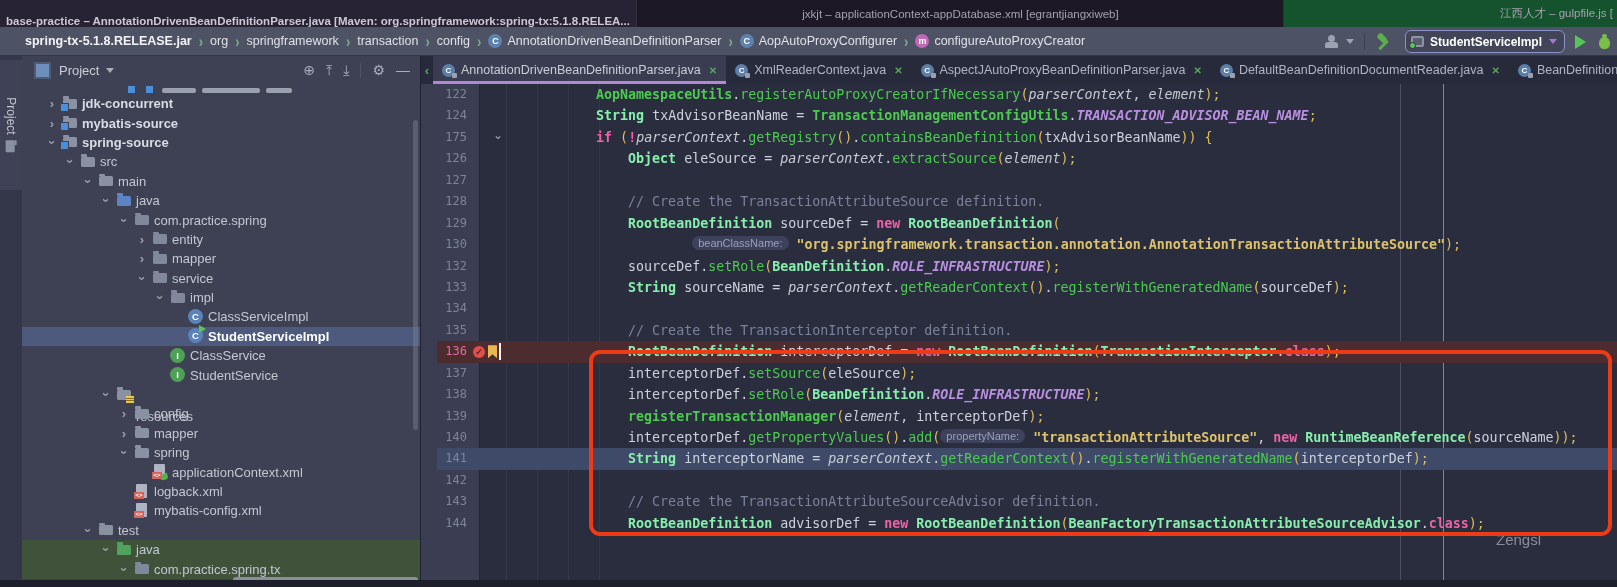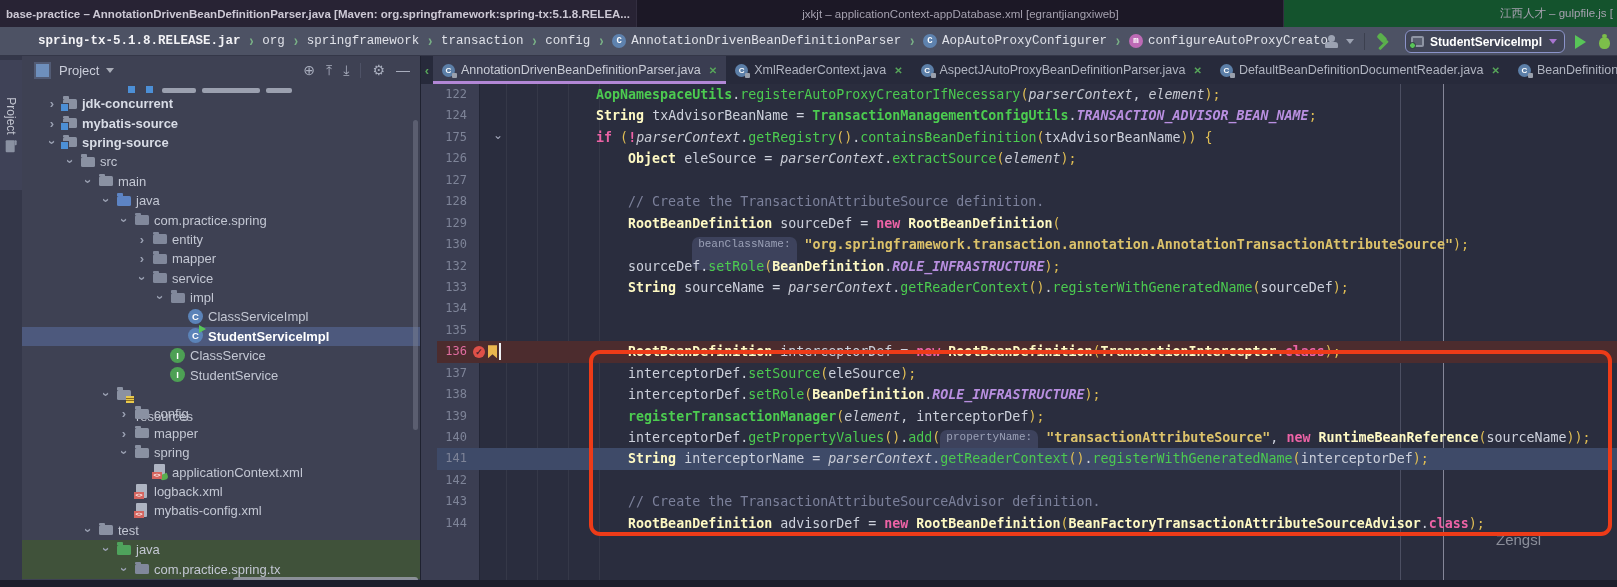--- a/index.html
+++ b/index.html
@@ -1,25 +1,25 @@
 <!DOCTYPE html>
 <html><head>
 <meta charset="utf-8">
 <style>
   html,body{margin:0;padding:0;background:#14121c;}
   #app{position:relative;width:1617px;height:587px;overflow:hidden;font-family:"Liberation Sans",sans-serif;background:#2A2D3E;}
   
   #titlebar{position:absolute;left:0;top:0;width:1617px;height:27px;background:#1C1826;border-bottom:1px solid #120F1A;}
   .tseg{position:absolute;top:0;height:27px;display:flex;align-items:center;font-size:11.5px;}
-  #tseg-left{left:0;width:636px;background:#282334;color:#CCC8D4;font-weight:bold;justify-content:center;}
+  #tseg-left{left:0;width:636px;background:#282334;color:#CCC8D4;font-weight:bold;justify-content:center;align-items:flex-end;}
   #tseg-mid{left:636px;width:647px;background:#1C1826;color:#A5A1AF;justify-content:center;border-left:1px solid #332E40;}
   #tseg-right{left:1283px;width:334px;background:#14532d;color:#A5A1AF;justify-content:flex-end;padding-right:4px;box-sizing:border-box;border-left:1px solid #332E40;}
   
   #toolbar{position:absolute;left:0;top:27px;width:1617px;height:29px;background:#4D5264;display:flex;align-items:center;border-bottom:1px solid #343748;box-sizing:border-box;}
-  #breadcrumb{display:flex;align-items:center;padding-left:38px;white-space:nowrap;overflow:hidden;flex:0 1 auto;font-family:Liberation Mono, monospace;}
+  #breadcrumb{display:flex;align-items:center;padding-left:25px;white-space:nowrap;overflow:hidden;flex:0 1 auto;}
   .bc-item{color:#DFE1E8;font-size:12.5px;display:flex;align-items:center;}
   .bc-item.bold{font-weight:bold;color:#F3F3F6;}
   .bc-sep{color:#79B186;font-size:13px;margin:0 7px;font-weight:bold;transform:scaleY(1.3);}
   .bc-ico{width:14px;height:14px;border-radius:50%;color:#fff;font-size:9px;font-weight:bold;display:inline-flex;align-items:center;justify-content:center;margin-right:5px;}
   .bc-ico.class{background:#5E82AE;}
   .bc-ico.method{background:#BD6AB5;}
   #toolbar-right{position:absolute;right:0;top:0;height:29px;display:flex;align-items:center;}
   .person{position:relative;width:18px;height:14px;margin-right:4px;}
   .person:before{content:"";position:absolute;left:4px;top:0;width:7px;height:7px;border-radius:50%;background:#9CA2B2;}
   .person:after{content:"";position:absolute;left:1px;top:7px;width:13px;height:6px;border-radius:3px 3px 1px 1px;background:#9CA2B2;}
@@ -96,24 +96,24 @@
   #gutter-line{position:absolute;left:58px;top:0;width:1px;height:503px;background:#232636;z-index:1;}
   .iguide{position:absolute;top:0;width:1px;height:496px;background:rgba(255,255,255,0.055);z-index:2;}
   .mguide{position:absolute;top:0;width:1px;height:496px;z-index:2;}
   #lines{position:absolute;left:16px;top:0;width:1197px;z-index:3;}
   .cl{position:relative;height:21.45px;}
   .cl.current{background:#4C2C2E;}
   .cl.hl{background:#3E4A68;}
   .cl .num{position:absolute;left:0;top:0;width:30px;text-align:right;color:#7E8498;font-family:"DejaVu Sans Mono",monospace;font-size:12px;line-height:21.45px;}
   .cl.current .num{color:#E06C9F;}
   .cl .ctext{position:absolute;left:63px;top:0;white-space:pre;font-family:"DejaVu Sans Mono",monospace;font-size:13.3px;line-height:21.45px;}
-  .sv{color:#CDD1DC;} .st{color:#fef9c3;font-weight:bold;} .sm{color:#4CCB50;} .sM{color:#4CCB50;font-weight:bold;}
+  .sv{color:#CDD1DC;} .st{color:#86efac;font-weight:bold;} .sm{color:#4CCB50;} .sM{color:#4CCB50;font-weight:bold;}
   .sk{color:#ED63A6;font-weight:bold;} .sc{color:#B98FE0;font-style:italic;font-weight:600;}
   .ss{color:#DCC26A;font-weight:bold;} .scm{color:#7C819B;} .sp{color:#C8CBD4;font-style:italic;} .sy{color:#E0BE54;}
-  .chip{display:inline-block;background:#3D425C;color:#9AA0B6;border-radius:7px;padding:0 6px;font-size:11px;font-family:Liberation Mono, monospace;line-height:15px;height:33px;transform:translateY(-2px);}
+  .chip{display:inline-block;background:#3D425C;color:#9AA0B6;border-radius:7px;padding:0 6px;font-size:11px;font-family:Liberation Sans, sans-serif;line-height:15px;height:14px;transform:translateY(-2px);}
   .bp-ico{position:absolute;left:36px;top:5px;width:12px;height:12px;border-radius:50%;background:#DF5048;color:#4a2430;font-size:9px;line-height:12px;text-align:center;font-weight:bold;}
   .bm-ico{position:absolute;left:51px;top:4px;width:9px;height:13px;background:#EAB64E;clip-path:polygon(0 0,100% 0,100% 100%,50% 70%,0 100%);}
   .fold-ico{position:absolute;left:56px;top:1px;color:#A3A8BA;font-size:12px;}
   .caret-bar{position:absolute;left:62px;top:2px;width:2px;height:17px;background:#EEF0F4;z-index:5;}
   #annotation-rect{position:absolute;left:589px;top:350px;width:1015px;height:178px;border:4px solid #ED3B18;border-radius:11px;z-index:10;}
   #watermark{position:absolute;left:1496px;top:531px;color:#8A8D99;font-size:15px;z-index:4;}
   #bottom-strip{position:absolute;left:0;top:580px;width:1617px;height:7px;background:#1D1F2C;z-index:12;}
 </style>
 </head>
 <body>
@@ -466,20 +466,21 @@
           <div class="cl">
             <span class="num">133</span>
             <span class="ctext">                <span class="st">String</span><span class="sv"> sourceName = </span><span class="sp">parserContext</span><span class="sv">.</span><span class="sm">getReaderContext</span><span class="sy">()</span><span class="sv">.</span><span class="sm">registerWithGeneratedName</span><span class="sy">(</span><span class="sv">sourceDef</span><span class="sy">);</span></span>
           </div>
           <div class="cl">
             <span class="num">134</span>
             <span class="ctext"></span>
           </div>
           <div class="cl">
             <span class="num">135</span>
+            <span class="ctext">                <span class="scm">// Create the TransactionInterceptor definition.</span></span>
           </div>
           <div class="cl current">
             <span class="num">136</span>
             <span class="bp-ico">✓</span>
             <span class="bm-ico"></span>
             <span class="caret-bar"></span>
             <span class="ctext">                <span class="st">RootBeanDefinition</span><span class="sv"> interceptorDef = </span><span class="sk">new</span><span class="sv"> </span><span class="st">RootBeanDefinition</span><span class="sy">(</span><span class="st">TransactionInterceptor</span><span class="sv">.</span><span class="sk">class</span><span class="sy">);</span></span>
           </div>
           <div class="cl">
             <span class="num">137</span>

